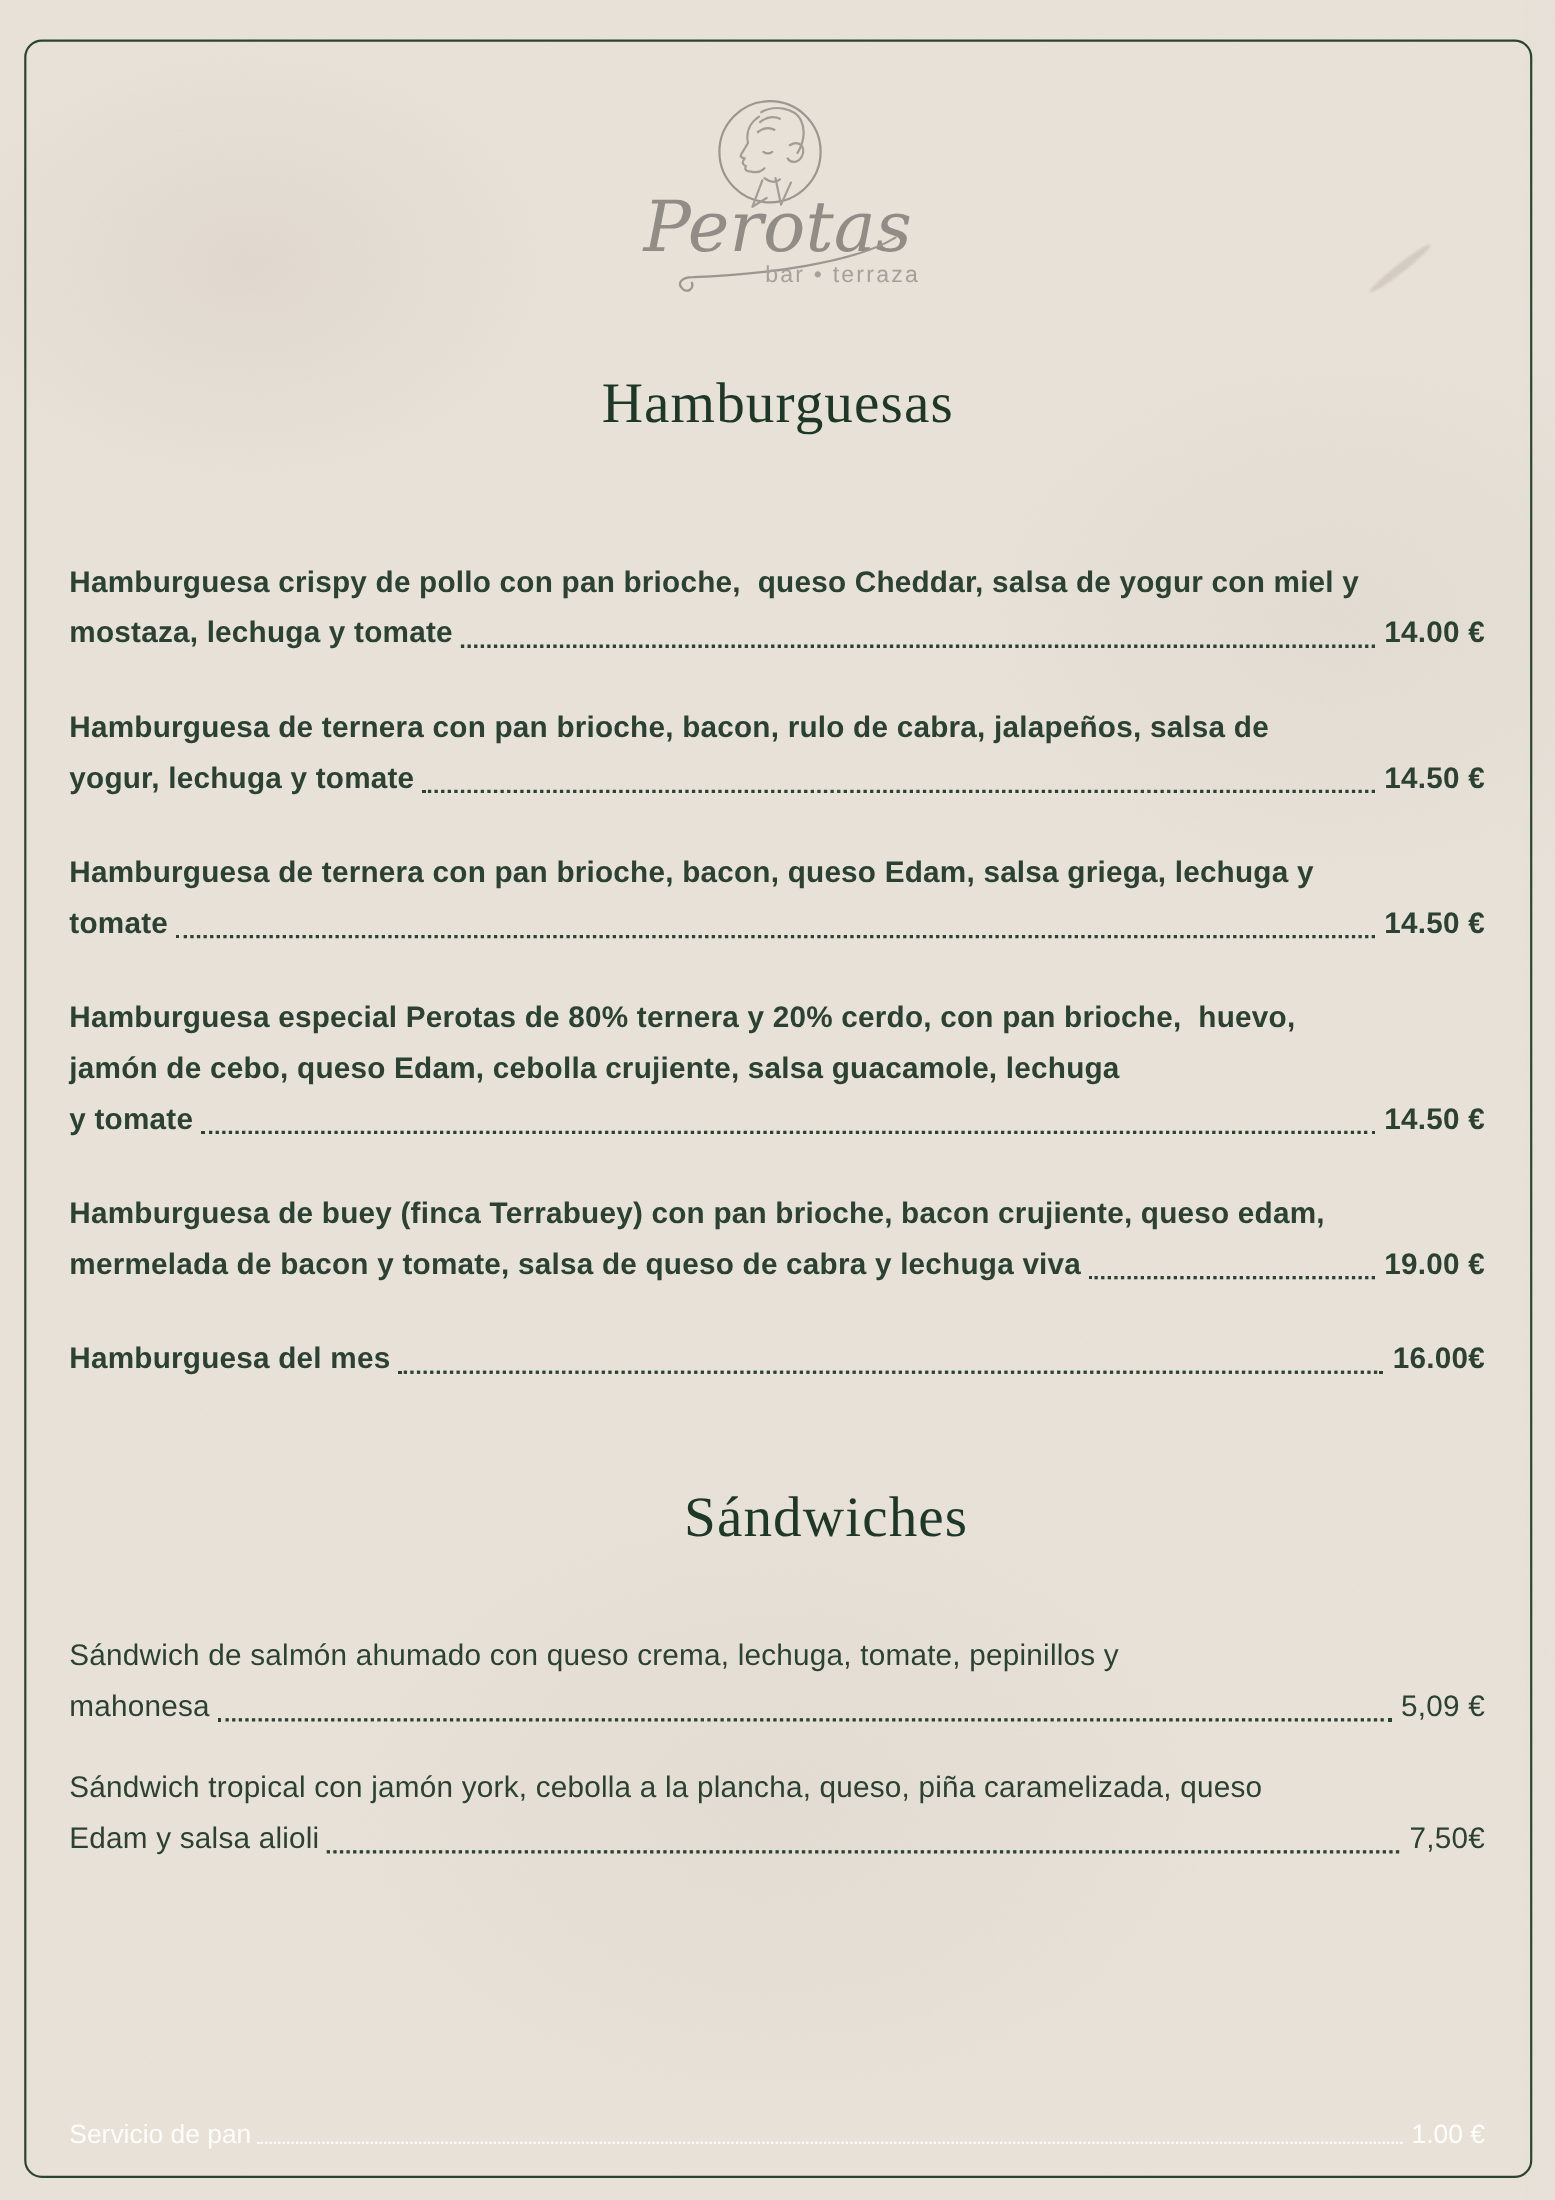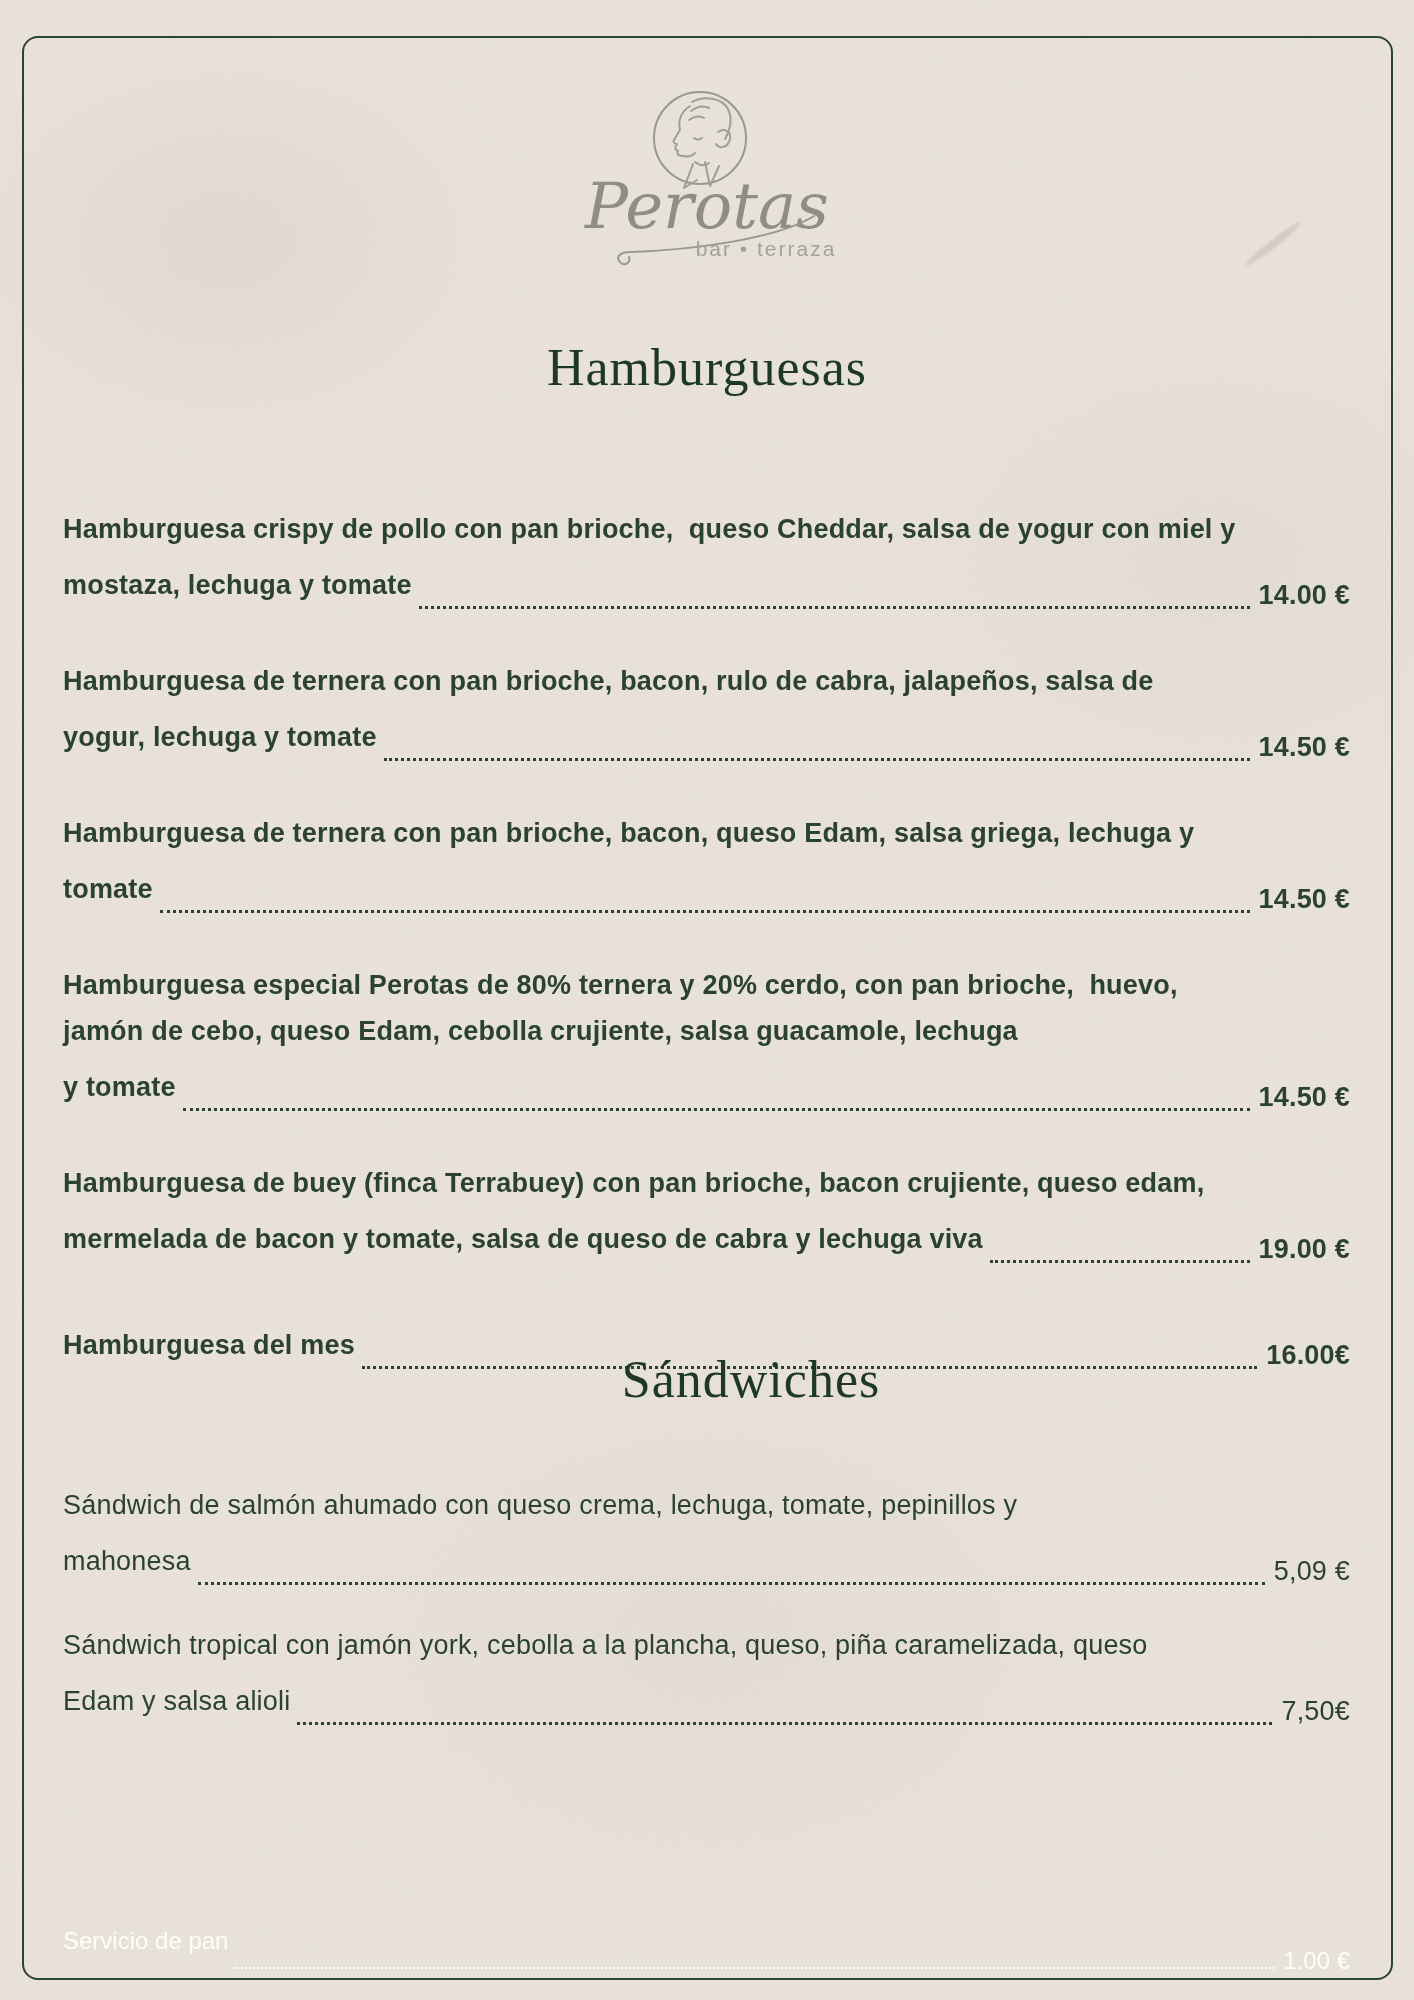--- a/index.html
+++ b/index.html
@@ -30,28 +30,28 @@
     font-size:52px;line-height:76px;color:#1e3827;letter-spacing:1px;
   }
   #title-hamburguesas{top:330px;}
   #title-sandwiches{top:1342px;padding-left:44px;}
   .items{position:absolute;left:63px;right:64px;}
   #items-hamburguesas{top:506px;font-weight:bold;}
   #items-sandwiches{top:1482px;}
   .item{margin-bottom:40px;}
   #items-sandwiches .item{margin-bottom:28px;}
   .iline{font-size:27px;line-height:46px;letter-spacing:.2px;white-space:pre-wrap;}
-  .iline.last{display:flex;align-items:center;}
+  .iline.last{display:flex;}
   .itext{white-space:pre;}
   .leader{
     flex:1 1 auto;min-width:24px;align-self:flex-end;
     border-bottom:3px dotted #2b4232;
     margin:0 9px 9px 7px;
   }
-  .price{white-space:nowrap;margin-top:20px;}
+  .price{white-space:nowrap;}
   .footer-row{
     position:absolute;left:63px;right:64px;top:1926px;
     display:flex;color:#fffdf9;font-size:24px;line-height:30px;
   }
   .footer-row .leader{border-bottom:2px dotted #fffdf9;margin:0 8px 7px 6px;}
   .logo text{user-select:none;}
 </style>
 </head>
 <body>
 

